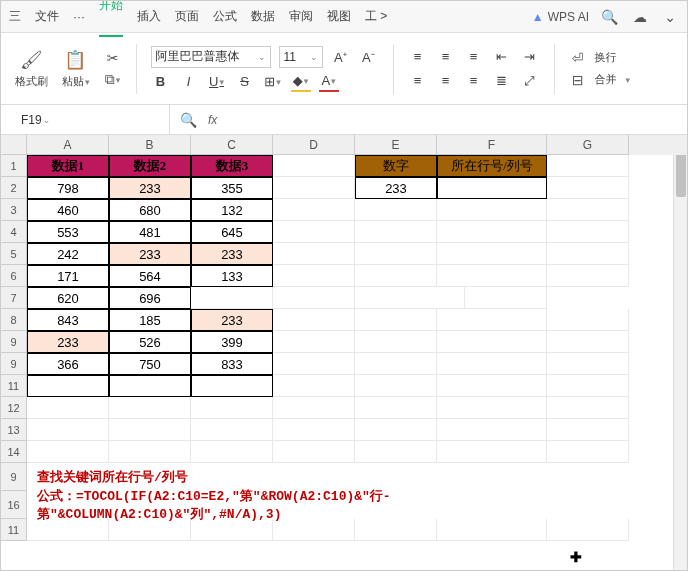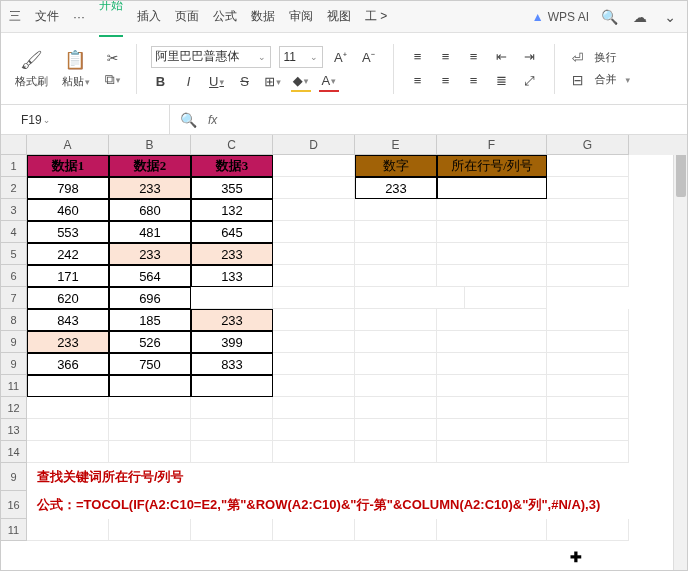--- a/index.html
+++ b/index.html
@@ -34,21 +34,21 @@
 .ch{height:20px;border-right:1px solid #ccc;border-bottom:1px solid #ccc;display:flex;align-items:center;justify-content:center;font-size:12px;color:#555;background:#efefef}
 .rows{display:flex;flex-direction:column}
 .row{display:flex}
 .rh{width:26px;border-right:1px solid #ccc;border-bottom:1px solid #ccc;display:flex;align-items:center;justify-content:center;font-size:11px;color:#555;background:#efefef}
 .cell{height:22px;border-right:1px solid #e8e8e8;border-bottom:1px solid #e8e8e8;display:flex;align-items:center;justify-content:center;font-size:13px;font-family:Arial,sans-serif;color:#000}
 .cA{width:82px}.cB{width:82px}.cC{width:82px}.cD{width:82px}.cE{width:82px}.cF{width:110px}.cG{width:82px}
 .hdr-green{background:#be185d;font-weight:bold;border:1px solid #000!important;font-family:"Microsoft YaHei"}
 .hdr-yel{background:#a16207;font-weight:normal;border:1px solid #000!important;font-family:"Microsoft YaHei"}
 .bcell{border:1px solid #000!important}
 .hl{background:#fce4d6}
-.note{color:#c00000;font-size:13px;font-weight:bold;padding-left:10px;justify-content:flex-start;font-family:Liberation Sans, sans-serif}
+.note{color:#c00000;font-size:13px;font-weight:bold;padding-left:10px;justify-content:flex-start;font-family:Liberation Mono, monospace}
 .scroll-v{position:absolute;right:0;top:0;width:14px;height:100%;background:#f1f1f1;border-left:1px solid #ddd}
 .scroll-thumb{width:10px;height:60px;background:#c1c1c1;margin:2px auto;border-radius:2px}
 .cursor-plus{position:absolute;left:569px;top:414px;font-size:14px;color:#000;font-weight:bold;z-index:5}
 </style>
 </head>
 <body>
 
 <div class="titlebar">
   <div class="menu">
     <span>三</span>

